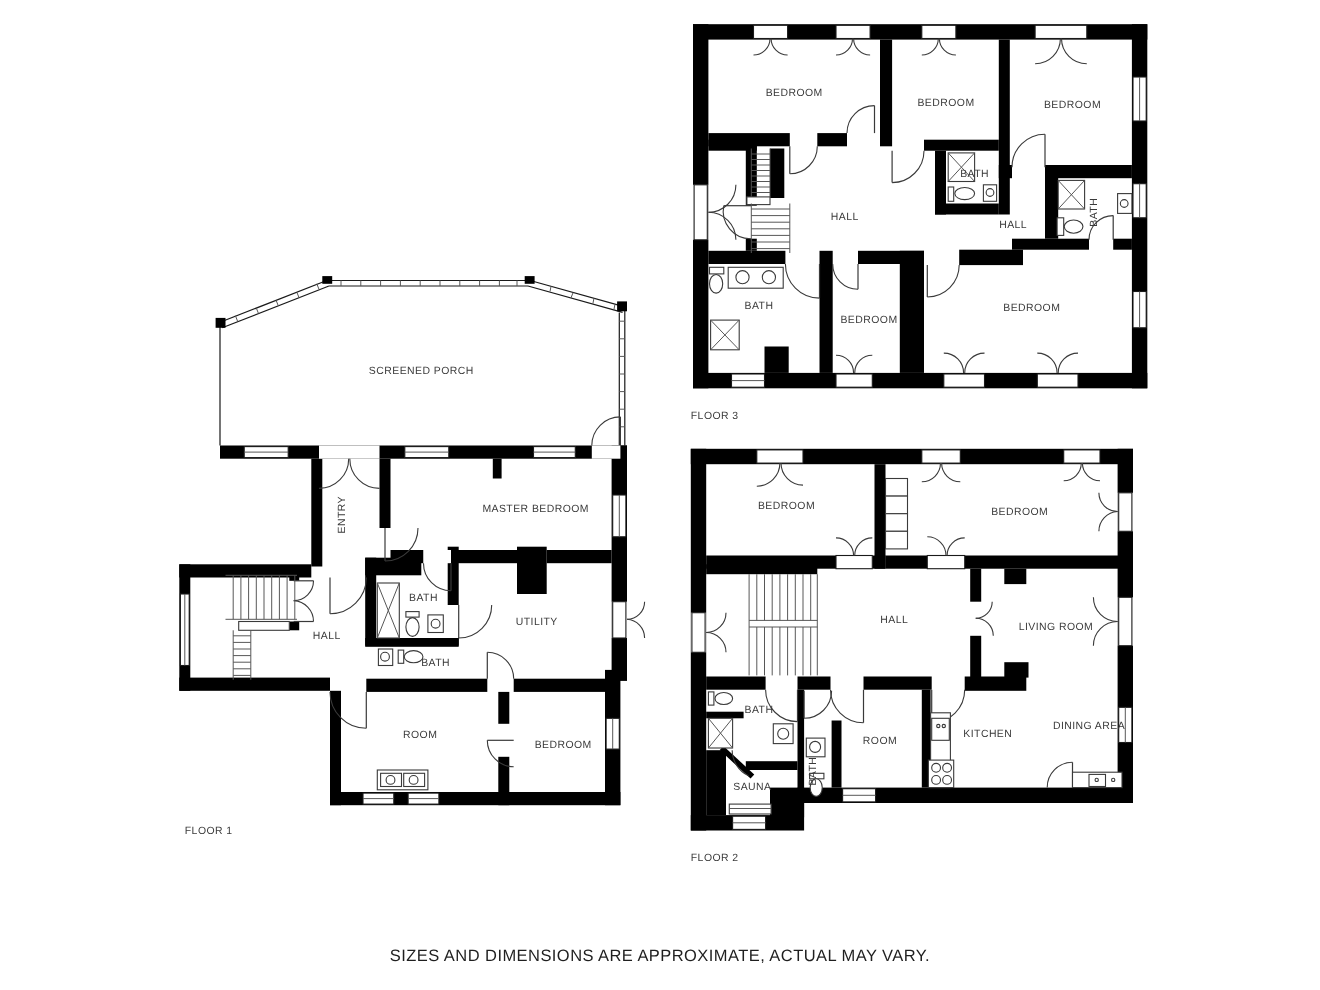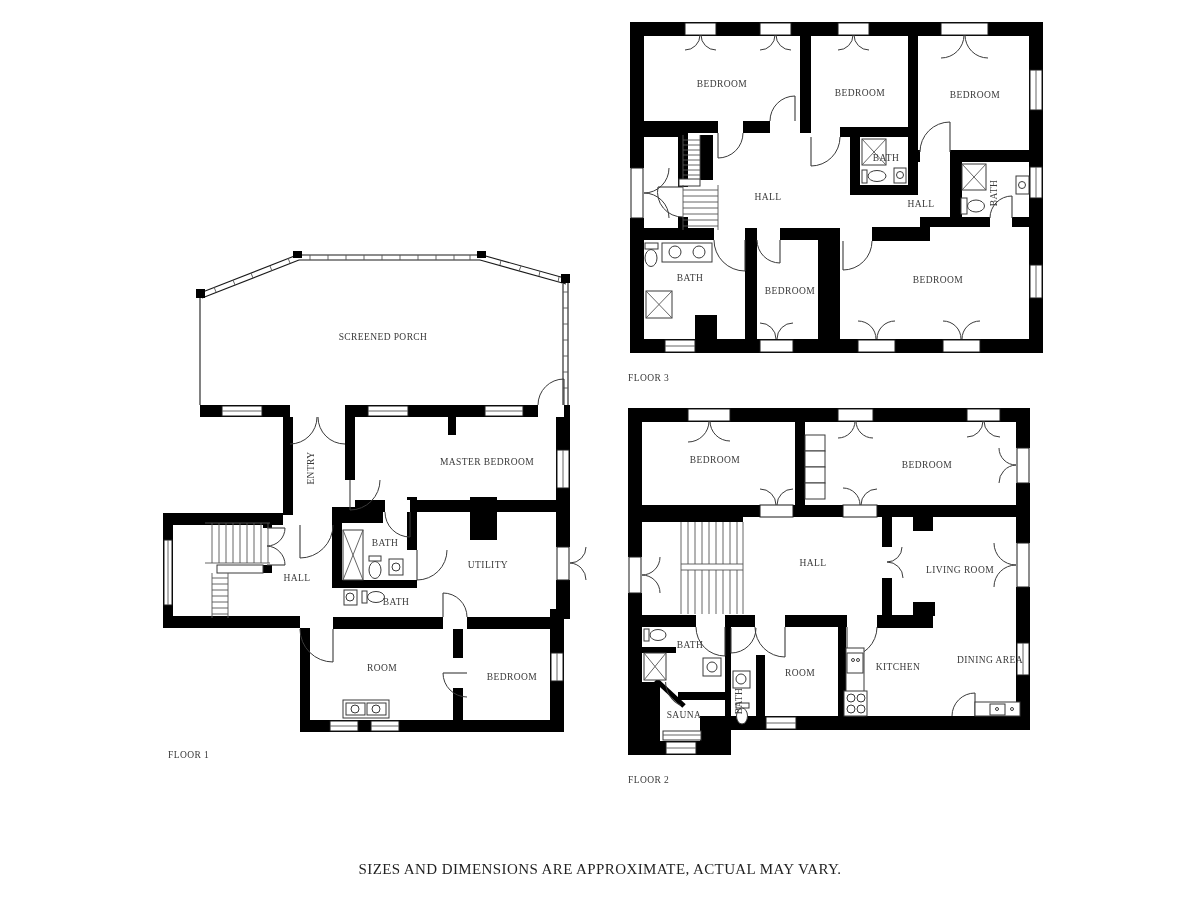--- a/index.html
+++ b/index.html
@@ -1,17 +1,17 @@
 <!DOCTYPE html>
 <html><head>
 <meta charset="utf-8">
 <style>
   html,body{margin:0;padding:0;background:#fff;}
   .canvas{position:relative;width:1200px;height:900px;background:#ffffff;overflow:hidden;
-          font-family:Liberation Serif, serif;}
+          font-family:Liberation Sans, sans-serif;}
   svg{display:block}
   .w{fill:#000;}
   .win{fill:#fff;stroke:#1a1a1a;stroke-width:1;}
   .gap{fill:#fff;stroke:none;}
   .arc{fill:none;stroke:#3a3a3a;stroke-width:1;}
   .leaf{stroke:#3a3a3a;stroke-width:1.1;}
   .fx{fill:#fff;stroke:#3a3a3a;stroke-width:1;}
   .tl{stroke:#555;stroke-width:0.9;fill:none;}
   .scr{stroke:#1a1a1a;stroke-width:1.1;fill:none;}
   text.room{font-size:9.5px;fill:#3a3a3a;letter-spacing:0.4px;text-anchor:middle;}

